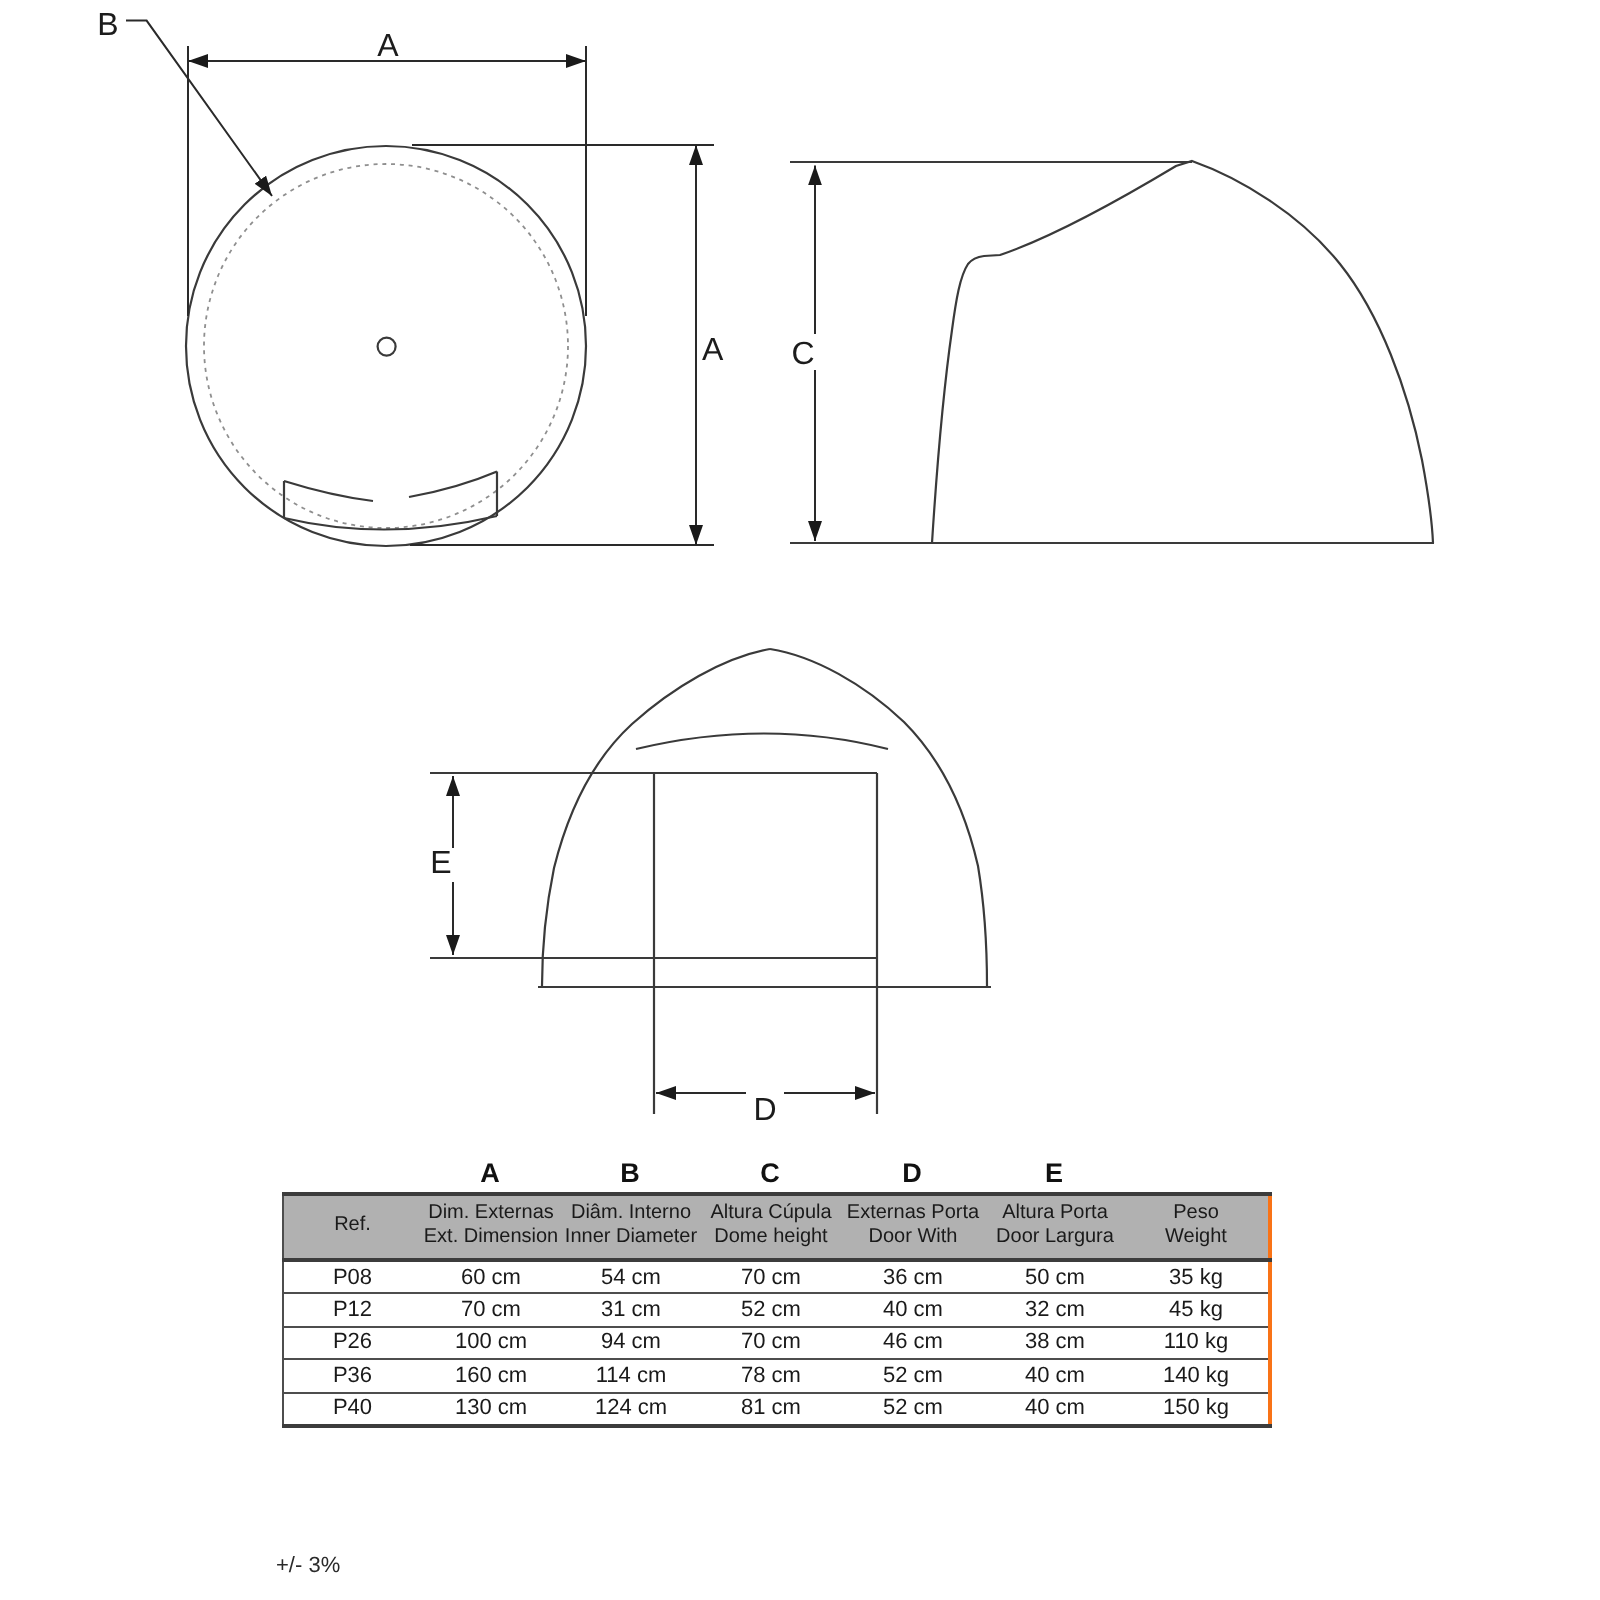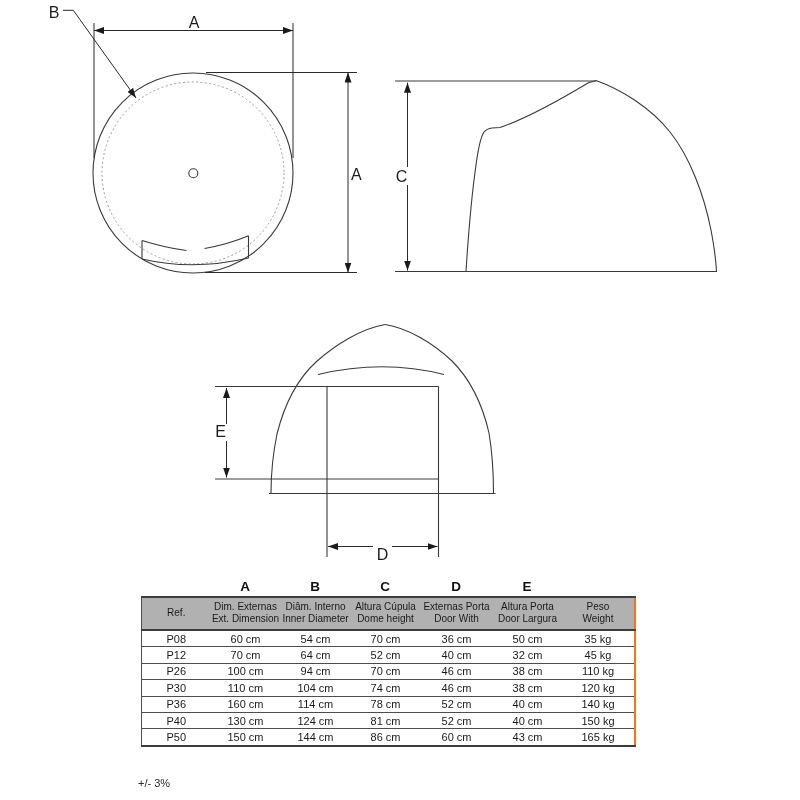--- a/index.html
+++ b/index.html
@@ -186,68 +186,50 @@
         <td>60 cm</td>
         <td>54 cm</td>
         <td>70 cm</td>
         <td>36 cm</td>
         <td>50 cm</td>
         <td>35 kg</td>
       </tr>
       <tr>
         <td>P12</td>
         <td>70 cm</td>
-        <td>64 cm</td>
+        <td>31 cm</td>
         <td>52 cm</td>
         <td>40 cm</td>
         <td>32 cm</td>
         <td>45 kg</td>
       </tr>
       <tr>
         <td>P26</td>
         <td>100 cm</td>
         <td>94 cm</td>
         <td>70 cm</td>
         <td>46 cm</td>
         <td>38 cm</td>
         <td>110 kg</td>
       </tr>
       <tr>
-        <td>P30</td>
-        <td>110 cm</td>
-        <td>104 cm</td>
-        <td>74 cm</td>
-        <td>46 cm</td>
-        <td>38 cm</td>
-        <td>120 kg</td>
-      </tr>
-      <tr>
         <td>P36</td>
         <td>160 cm</td>
         <td>114 cm</td>
         <td>78 cm</td>
         <td>52 cm</td>
         <td>40 cm</td>
         <td>140 kg</td>
       </tr>
       <tr>
         <td>P40</td>
         <td>130 cm</td>
         <td>124 cm</td>
         <td>81 cm</td>
         <td>52 cm</td>
         <td>40 cm</td>
         <td>150 kg</td>
       </tr>
-      <tr>
-        <td>P50</td>
-        <td>150 cm</td>
-        <td>144 cm</td>
-        <td>86 cm</td>
-        <td>60 cm</td>
-        <td>43 cm</td>
-        <td>165 kg</td>
-      </tr>
     </tbody>
   </table>
 
   <div class="note">+/- 3%</div>
 </div>
 
 </body></html>

